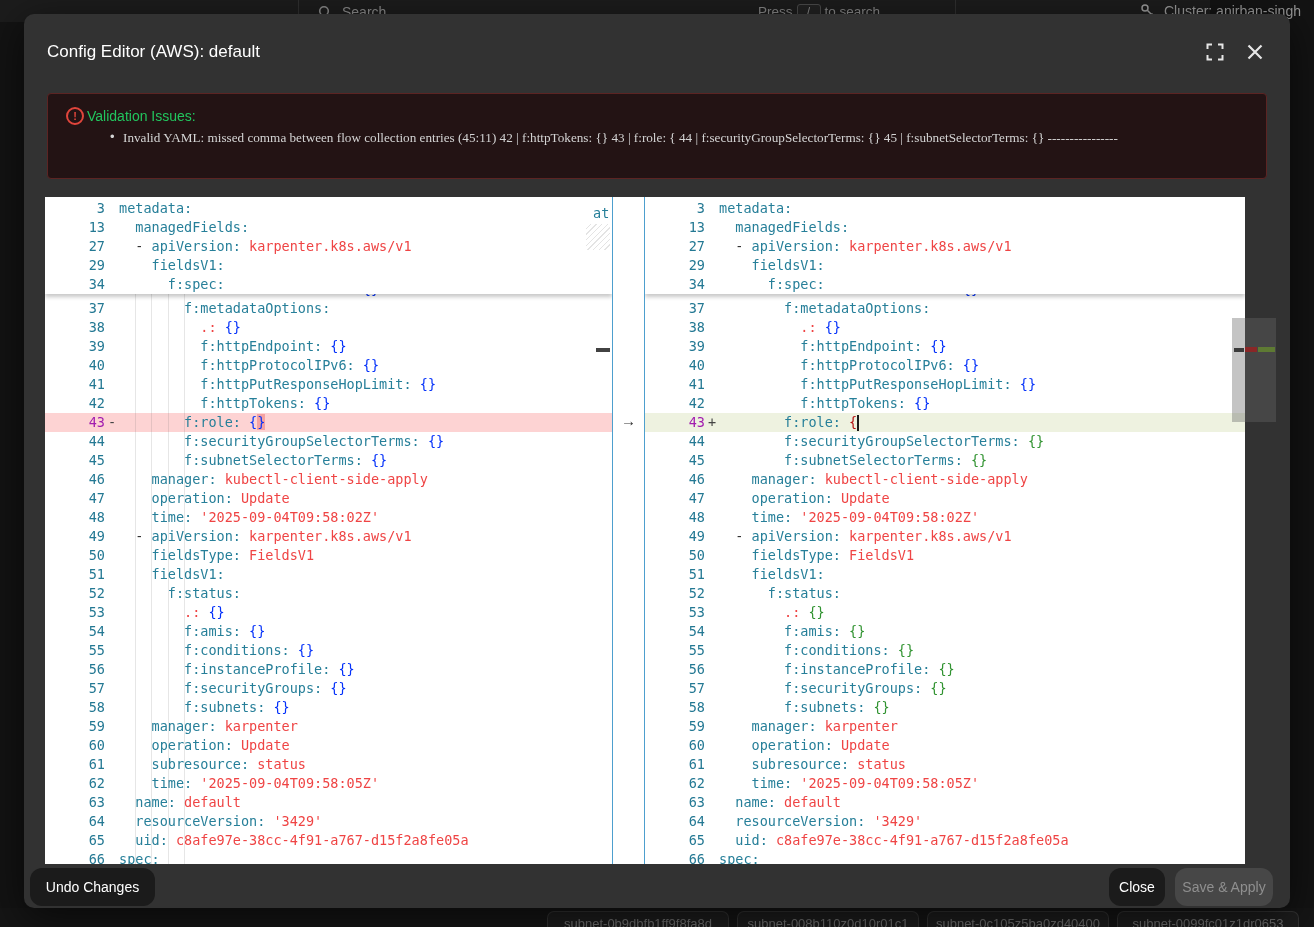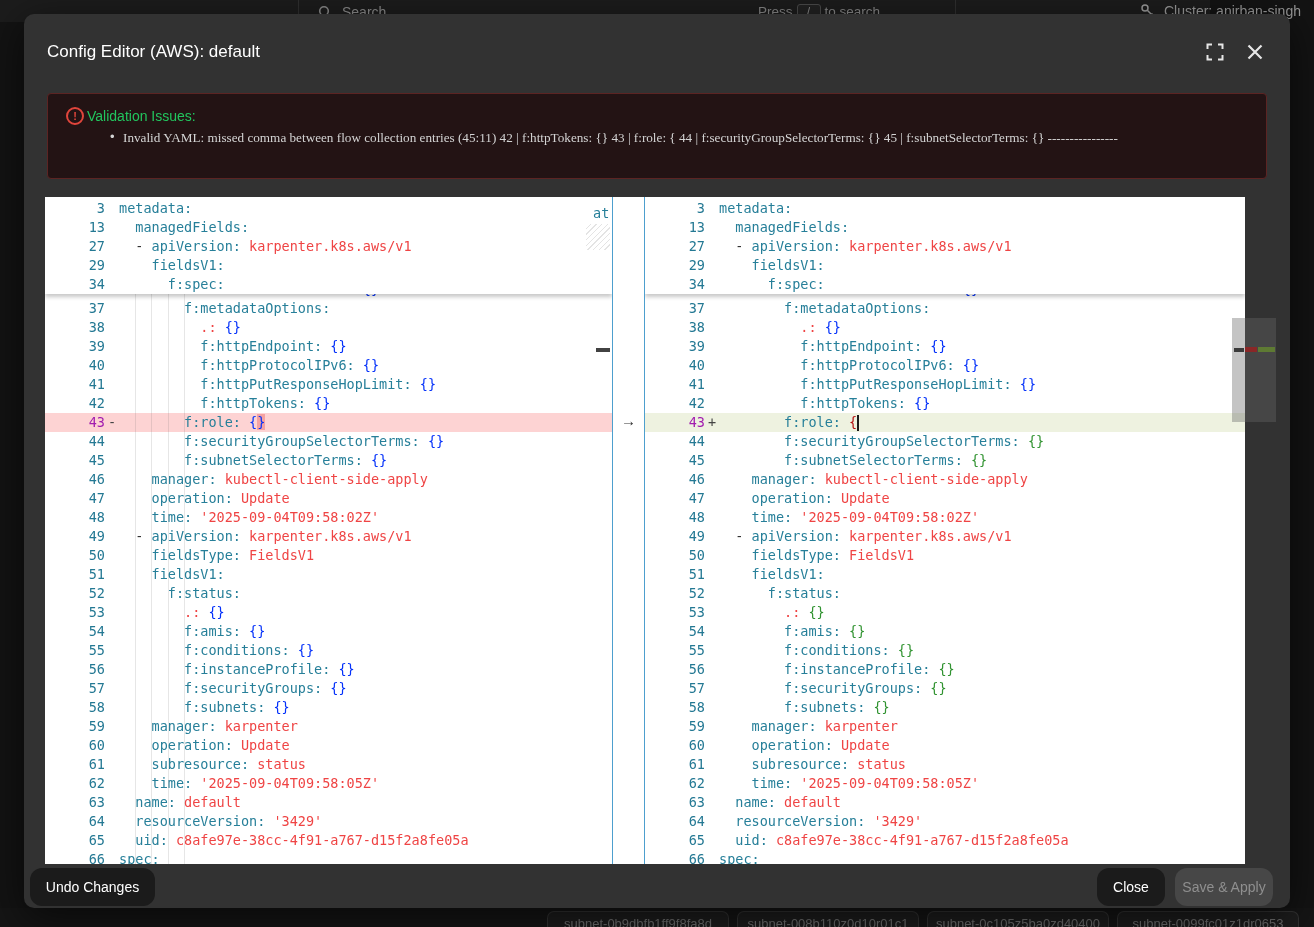--- a/index.html
+++ b/index.html
@@ -71,21 +71,21 @@
   #right-slider-dash{position:absolute;left:1189px;top:151px;width:10px;height:4px;background:#3a3a3a;z-index:6;}
 
   
   #ovr-zone{position:absolute;left:1221px;top:304px;width:31px;height:104px;background:#464646;}
   #ovr-red{position:absolute;left:1221px;top:333px;width:12px;height:5px;background:#8a2727;}
   #ovr-green{position:absolute;left:1234px;top:333px;width:17px;height:5px;background:#5e7a33;}
 
   
   .btn{position:absolute;height:38px;border-radius:12px;font-size:14px;line-height:38px;text-align:center;cursor:pointer;}
   #undo-btn{left:6px;top:854px;width:125px;background:#1b1b1b;color:#fff;}
-  #close-btn{right:125px;top:854px;width:68px;background:#1b1b1b;color:#fff;}
+  #close-btn{right:125px;top:854px;width:56px;background:#1b1b1b;color:#fff;}
   #save-btn{right:17px;top:854px;width:98px;background:#474747;color:#8f8f8f;cursor:default;}
 </style>
 </head>
 <body>
 
 <div id="topbar">
   <div class="tb-divider" style="left:298px"></div>
   <div id="search-wrap">
     <svg width="14" height="14" viewBox="0 0 14 14" style="position:absolute;left:0;top:5px">
       <circle cx="6" cy="6" r="4.3" fill="none" stroke="#8a8a8a" stroke-width="1.6"></circle>

